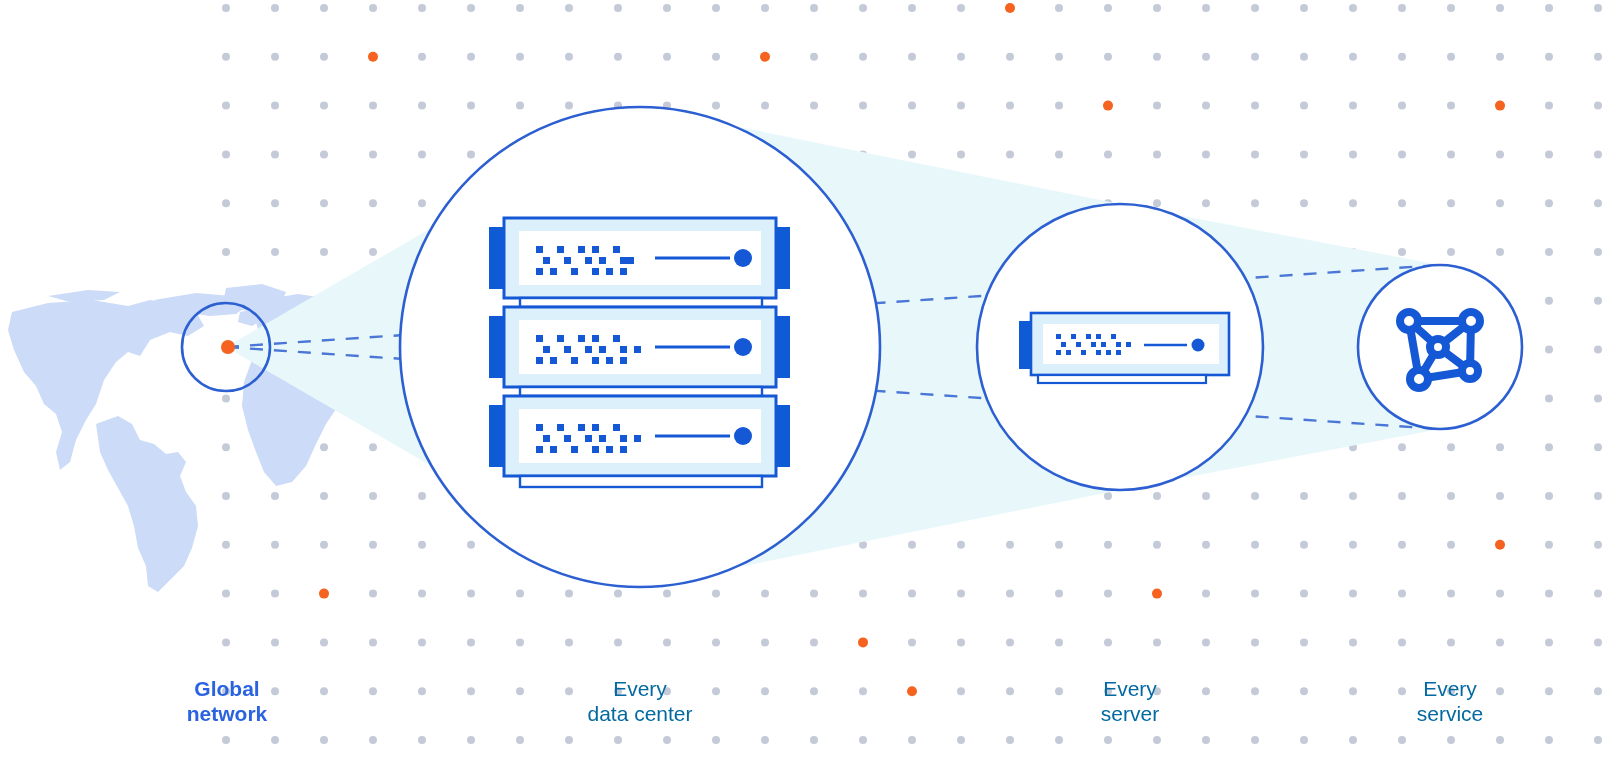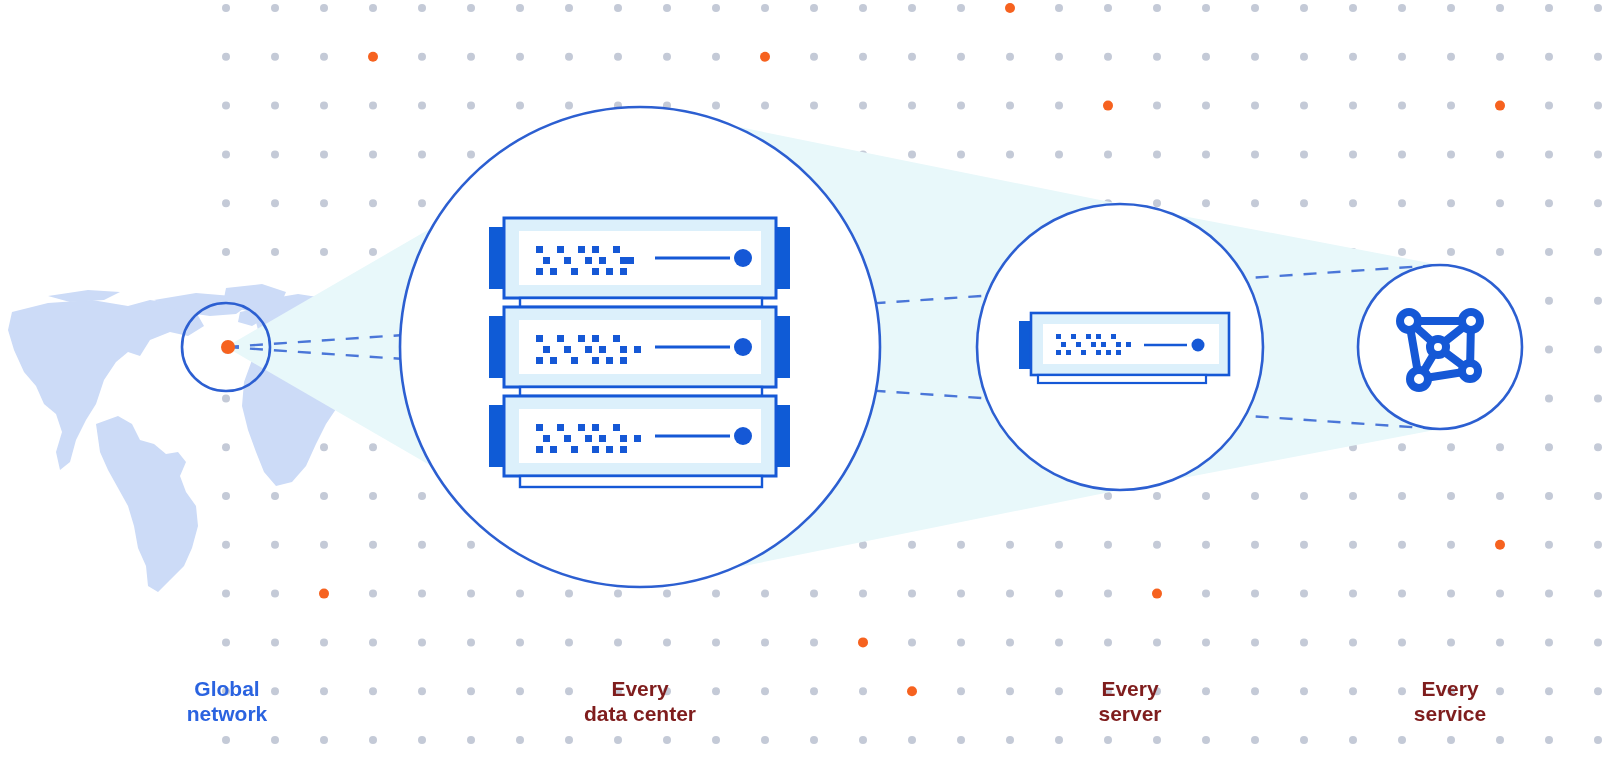--- a/index.html
+++ b/index.html
@@ -34,22 +34,22 @@
     height: 782px;
     pointer-events: none;
   }
   .label {
     position: absolute;
     text-align: center;
     font-size: 21px;
     line-height: 25px;
     font-family: "Liberation Sans", sans-serif;
     white-space: pre-line;
-    color: #7f1d1d;
-    font-weight: 700;
+    color: #0369a1;
+    font-weight: 400;
   }
   .label.accent {
     color: #2a63e0;
     font-weight: 700;
   }
   #label-global   { left: 126px;  top: 668px; width: 202px; }
   #label-dc       { left: 520px;  top: 668px; width: 240px; }
   #label-server   { left: 1020px; top: 668px; width: 220px; }
   #label-service  { left: 1340px; top: 668px; width: 220px; }
 </style>

